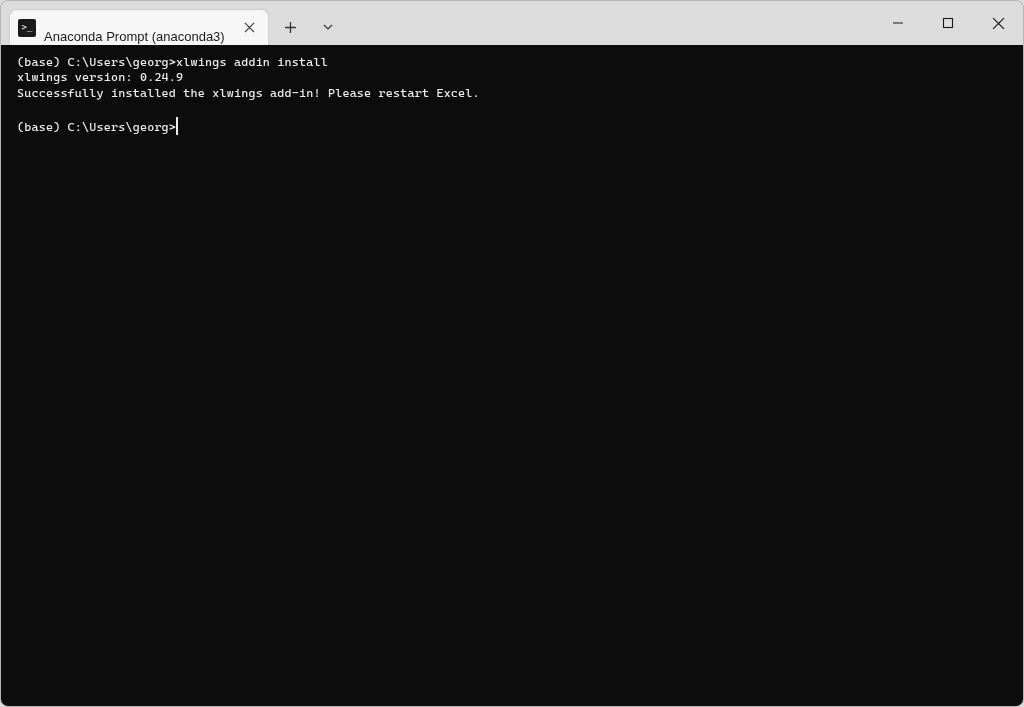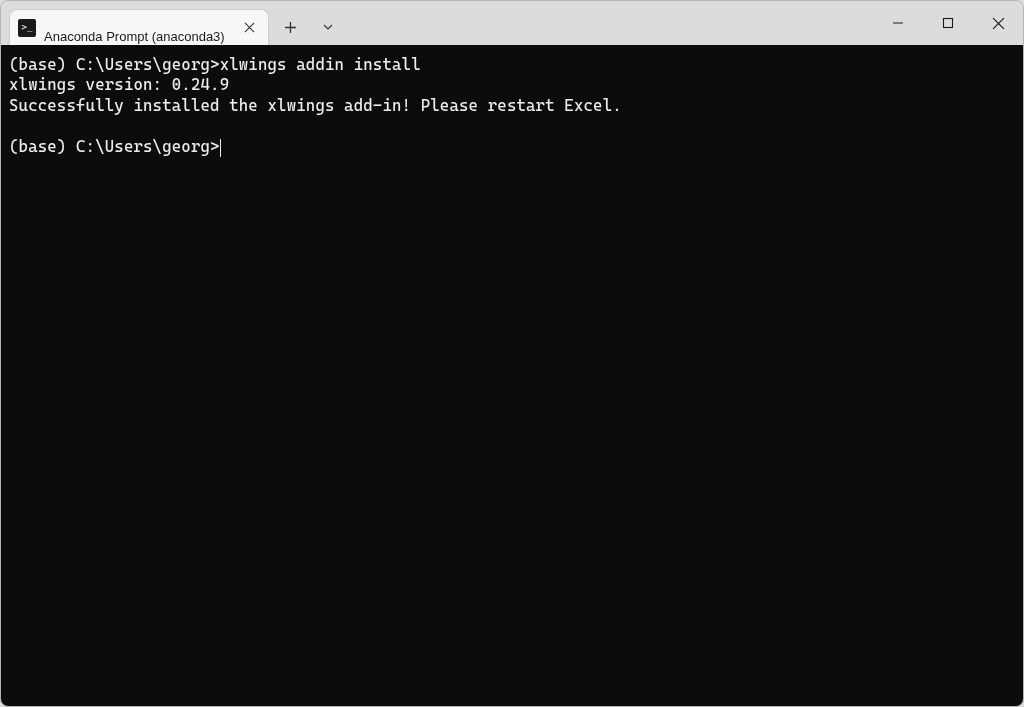--- a/index.html
+++ b/index.html
@@ -96,23 +96,23 @@
       display: flex;
       align-items: center;
       justify-content: center;
       cursor: pointer;
       color: #1a1a1a;
     }
     .terminal-area {
       background: #0c0c0c;
       height: calc(707px - 44px);
       width: 100%;
-      padding: 10px 8px;
+      padding: 10px 16px;
       font-family: "Cascadia Mono", "Consolas", monospace;
-      font-size: 16px;
+      font-size: 12px;
       line-height: 1.28;
       color: #ededed;
       white-space: pre;
       overflow: hidden;
       letter-spacing: 0.2px;
     }
     .cursor {
       display: inline-block;
       width: 1.5px;
       height: 18px;

